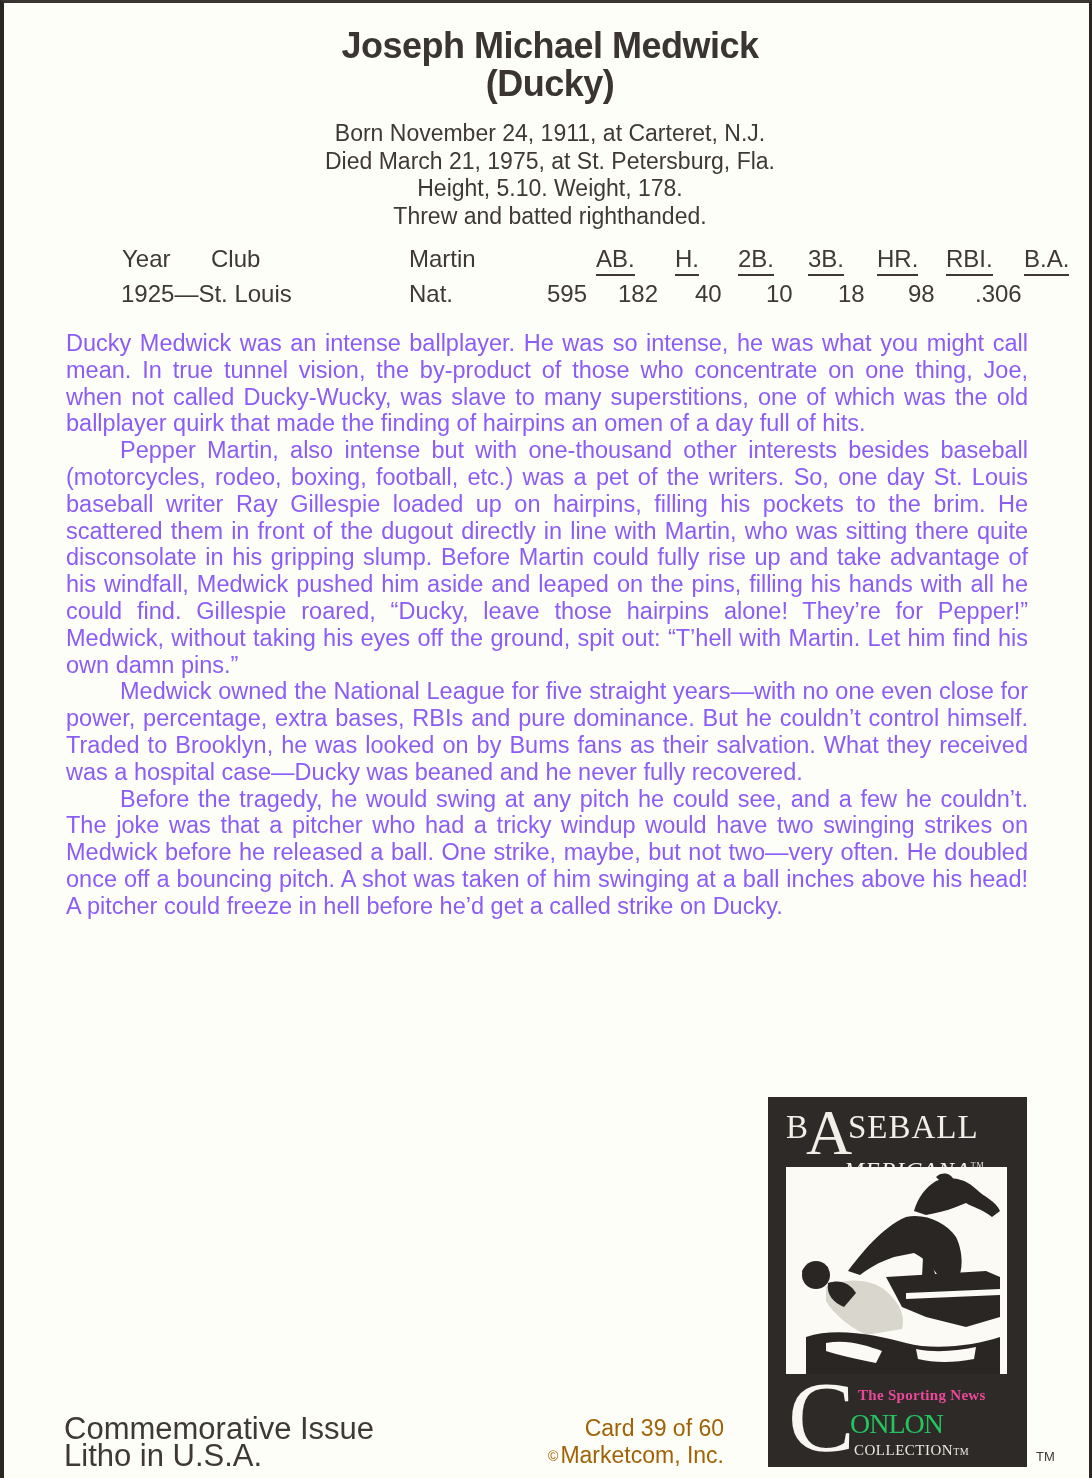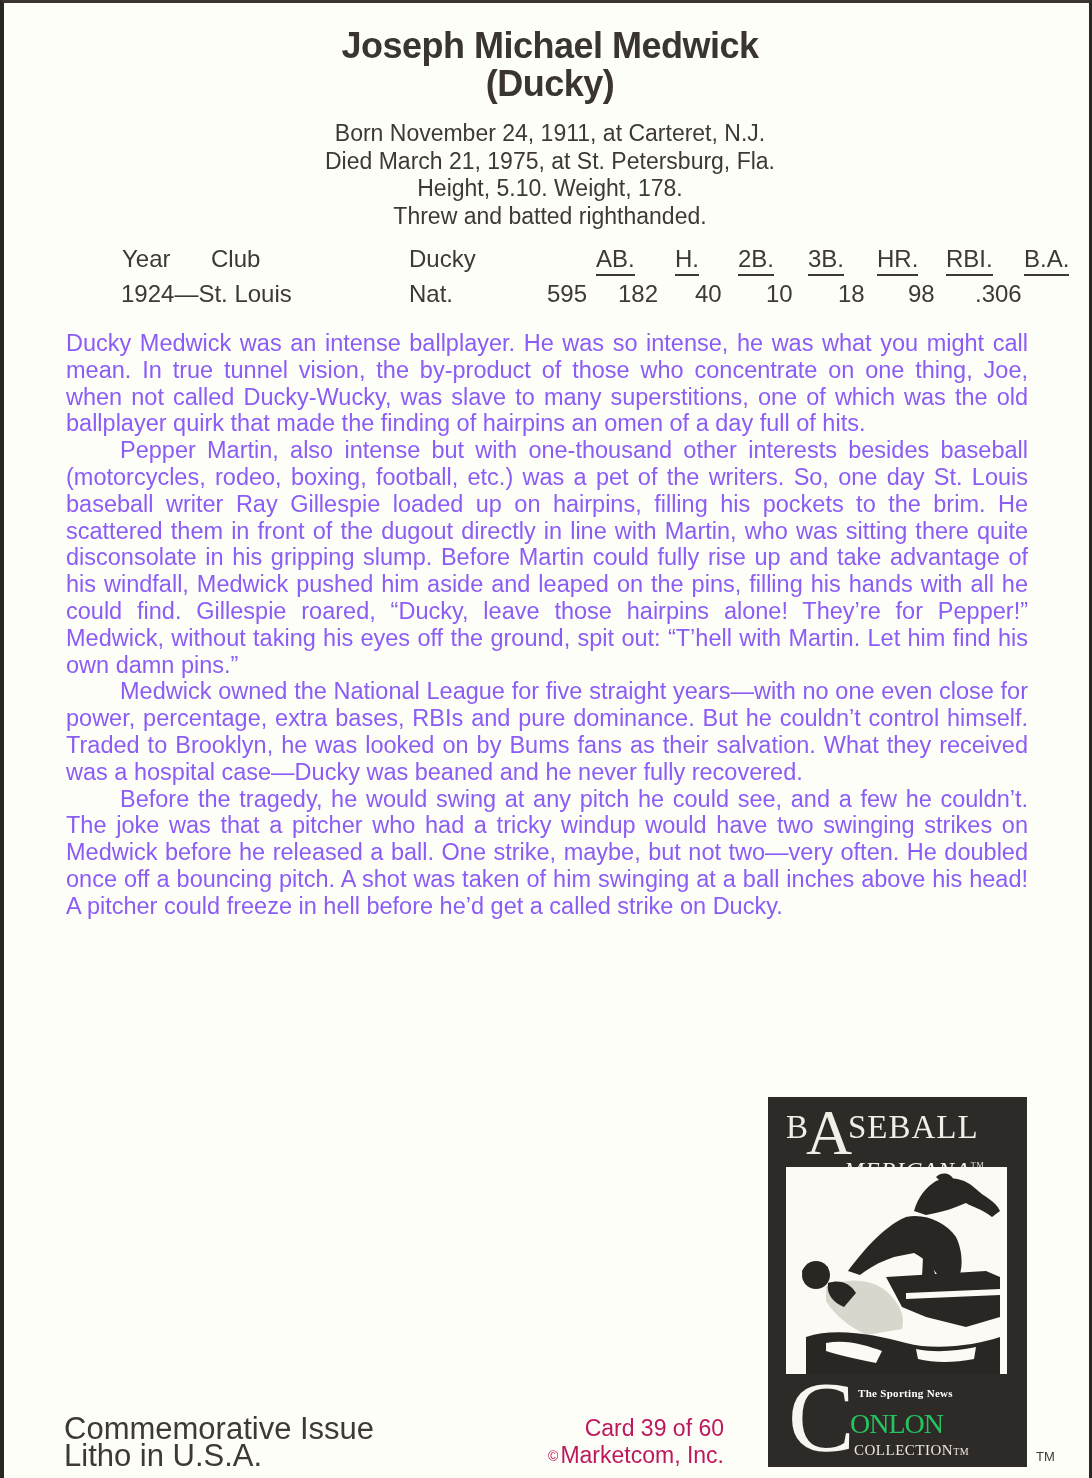--- a/index.html
+++ b/index.html
@@ -39,21 +39,21 @@
 
     .body-text {
       position: absolute; left: 62px; top: 327px; width: 962px;
       font-size: 23.5px; line-height: 26.8px; color: #8b5cf6;
       text-align: justify;
     }
     .body-text p { margin: 0; text-indent: 54px; }
     .body-text p.first { text-indent: 0; }
 
     .footer-left { position: absolute; left: 60px; top: 1412px; font-size: 31px; line-height: 27px; color: #3e3936; }
-    .footer-mid { position: absolute; left: 490px; width: 230px; top: 1412px; font-size: 23px; line-height: 27px; color: #be185d; text-align: right; }
+    .footer-mid { position: absolute; left: 490px; width: 230px; top: 1412px; font-size: 23px; line-height: 27px; color: #a16207; text-align: right; }
     .footer-mid .copy { font-size: 14px; vertical-align: 2px; margin-right: 2px; }
 
     .logo {
       position: absolute; left: 764px; top: 1094px; width: 259px; height: 370px;
       background: #2e2a28; box-sizing: border-box;
     }
     .logo .ba {
       position: absolute; left: 18px; top: 6px; width: 230px; height: 60px;
       font-family: "Liberation Serif", serif; color: #f2efe8;
     }
@@ -62,21 +62,21 @@
     .logo .ba .seball { position: absolute; left: 62px; top: 6px; font-size: 33px; letter-spacing: 1px; }
     .logo .ba .mericana { position: absolute; left: 58px; top: 34px; font-size: 24px; font-style: italic; letter-spacing: 1px; margin-top: 20px; }
     .logo .ba .tm { font-size: 8px; font-style: normal; vertical-align: 10px; }
 
     .logo .photo {
       position: absolute; left: 18px; top: 70px; width: 221px; height: 207px;
       background: #fbfaf5; overflow: hidden;
     }
     .logo .sn {
       position: absolute; left: 90px; top: 290px; font-family: "Liberation Serif", serif;
-      font-weight: bold; color: #ffffff; font-size: 11px; letter-spacing: 0.3px;
+      font-weight: bold; color: #ec4899; font-size: 15px; letter-spacing: 0.3px;
     }
     .logo .bigC {
       position: absolute; left: 20px; top: 270px; font-family: "Liberation Serif", serif;
       color: #f8f6f0; font-size: 100px; line-height: 100px;
     }
     .logo .onlon {
       position: absolute; left: 82px; top: 306px; font-family: "Liberation Serif", serif;
       color: #22c55e; font-size: 28px; line-height: 42px; letter-spacing: -1px;
     }
     .logo .coll {
@@ -97,30 +97,30 @@
   <div class="bio">
     <div>Born November 24, 1911, at Carteret, N.J.</div>
     <div>Died March 21, 1975, at St. Petersburg, Fla.</div>
     <div>Height, 5.10. Weight, 178.</div>
     <div>Threw and batted righthanded.</div>
   </div>
 
   <div class="stats">
     <span class="cell hdr" style="left:118px">Year</span>
     <span class="cell hdr" style="left:207px">Club</span>
-    <span class="cell hdr" style="left:405px">Ducky</span>
+    <span class="cell hdr" style="left:405px">Martin</span>
     <span class="cell hdr ul" style="left:544px">AB.</span>
     <span class="cell hdr ul" style="left:623px">H.</span>
     <span class="cell hdr ul" style="left:686px">2B.</span>
     <span class="cell hdr ul" style="left:756px">3B.</span>
     <span class="cell hdr ul" style="left:825px">HR.</span>
     <span class="cell hdr ul" style="left:894px">RBI.</span>
     <span class="cell hdr ul" style="left:972px">B.A.</span>
 
-    <span class="cell val" style="left:117px">1924—St. Louis</span>
+    <span class="cell val" style="left:117px">1925—St. Louis</span>
     <span class="cell val" style="left:405px">Nat.</span>
     <span class="cell val" style="left:543px">595</span>
     <span class="cell val" style="left:614px">182</span>
     <span class="cell val" style="left:691px">40</span>
     <span class="cell val" style="left:762px">10</span>
     <span class="cell val" style="left:834px">18</span>
     <span class="cell val" style="left:904px">98</span>
     <span class="cell val" style="left:971px">.306</span>
   </div>
 

